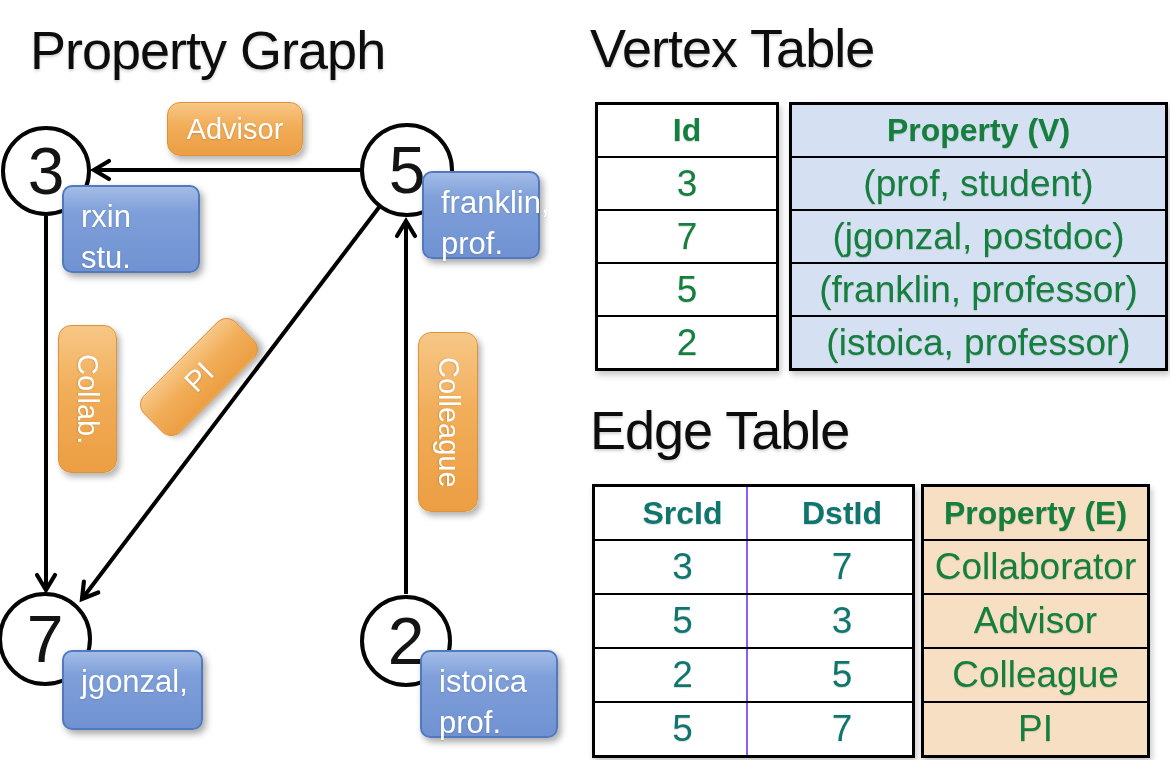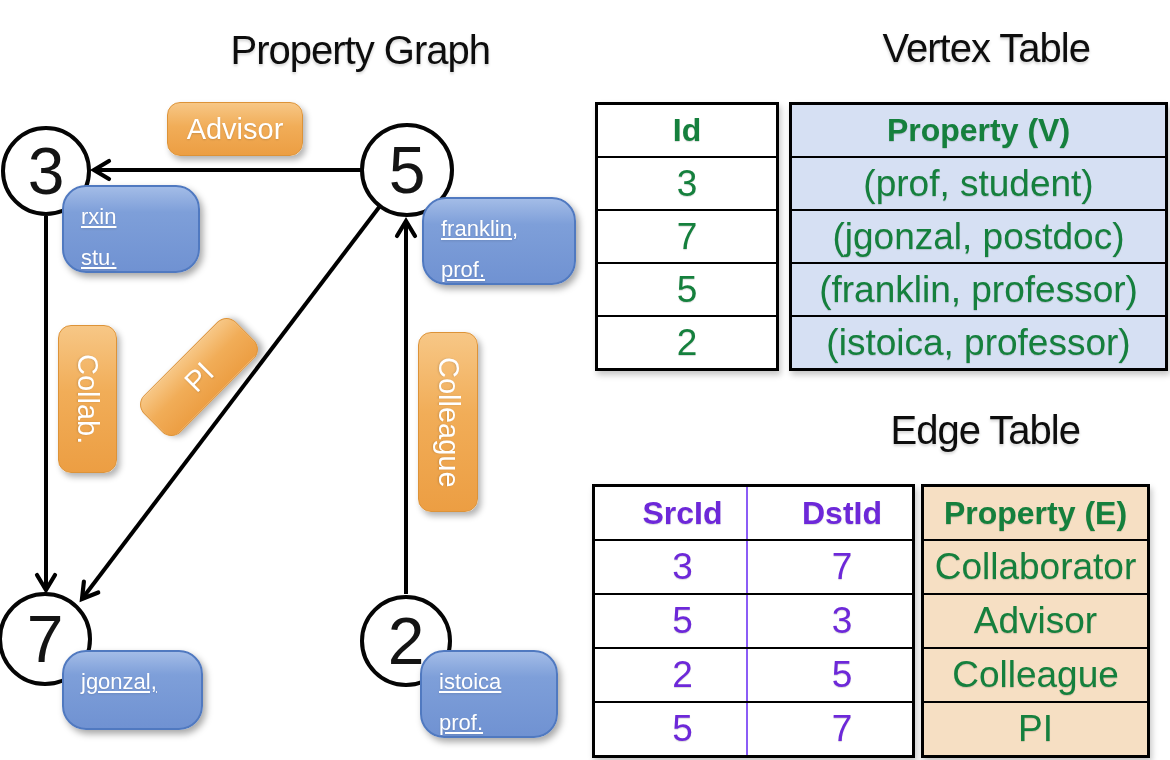--- a/index.html
+++ b/index.html
@@ -1,65 +1,64 @@
 <!DOCTYPE html>
 <html><head>
 <meta charset="utf-8">
 <style>
   html,body { margin:0; padding:0; background:#ffffff; }
   .stage {
     position:relative; width:1170px; height:760px; background:#ffffff;
     font-family:"Liberation Sans", sans-serif; overflow:hidden;
   }
   .title {
-    position:absolute; font-size:40px; line-height:60px; color:#0d0d0d;
-    text-align:right; letter-spacing:-1px; white-space:nowrap;
+    position:absolute; font-size:54px; line-height:60px; color:#0d0d0d;
+    text-align:left; letter-spacing:-1px; white-space:nowrap;
     text-shadow:0 2px 3px rgba(0,0,0,0.18);
   }
   svg.edge-layer { position:absolute; left:0; top:0; }
   .node-num {
     position:absolute; width:80px; height:90px; line-height:90px;
     text-align:center; font-size:66px; color:#141414;
   }
   .edge-label {
     position:absolute; display:flex; align-items:center; justify-content:center;
     color:#ffffff; font-size:29px;
     background:linear-gradient(180deg,#f7c786 0%, #f1ad58 45%, #ec9e43 100%);
     border:1px solid #dd9338; border-radius:13px;
     box-shadow:3px 4px 6px rgba(0,0,0,0.30);
     box-sizing:border-box; text-shadow:0 1px 2px rgba(0,0,0,0.15);
   }
   .vert { writing-mode:vertical-rl; }
   .rot45 { transform:rotate(-45deg); }
   .node-box {
-    position:absolute; color:#ffffff; font-size:22px; line-height:41px;
+    position:absolute; color:#ffffff; font-size:31px; line-height:41px;
     background:linear-gradient(180deg,#a3bce7 0%, #7e9fd9 30%, #7092d2 100%);
-    border:2px solid #5079c0; border-radius:24px; padding:9px 0 0 17px;
+    border:2px solid #5079c0; border-radius:10px; padding:9px 0 0 17px;
     box-sizing:border-box; box-shadow:3px 4px 7px rgba(0,0,0,0.35);
     text-shadow:0 1px 2px rgba(0,0,0,0.12);
-    text-decoration:underline;
   }
   .ttable {
     position:absolute; border:3px solid #000; box-sizing:border-box;
     background:#ffffff; box-shadow:2px 4px 6px rgba(0,0,0,0.22);
   }
   .ttable.vprop { background:#d6e0f3; }
   .ttable.eprop { background:#f6dfc3; }
   .trow {
     height:51px; display:flex; align-items:center; justify-content:center;
     border-top:2px solid #000; font-size:37px; color:#15803d;
     text-shadow:0 1px 1px rgba(0,0,0,0.15);
   }
   .trow.r52 { height:52px; }
   .trow:first-child { border-top:none; }
   .trow.head { font-weight:bold; font-size:32px; }
   .erow { display:grid; grid-template-columns:151px 1fr; border-top:2px solid #000; height:52px; }
   .erow:first-child { border-top:none; }
   .ecell {
-    display:flex; align-items:center; justify-content:center; font-size:37px; color:#6d28d9;
+    display:flex; align-items:center; justify-content:center; font-size:37px; color:#0f766e;
     text-shadow:0 1px 1px rgba(0,0,0,0.15);
     padding-left:24px;
   }
   .ecell + .ecell { border-left:2px solid #8b5cf6; }
   .erow.head .ecell { font-weight:bold; font-size:32px; }
 </style>
 </head>
 <body>
 
 <div class="stage">
@@ -99,21 +98,21 @@
     <span>PI</span>
   </div>
   <div class="edge-label" style="left:418px; top:332px; width:60px; height:180px;">
     <span class="vert">Colleague</span>
   </div>
 
   <div class="node-box" style="left:62px; top:185px; width:138px; height:88px;">
     <div>rxin</div>
     <div>stu.</div>
   </div>
-  <div class="node-box" style="left:422px; top:197px; width:154px; height:88px;">
+  <div class="node-box" style="left:422px; top:171px; width:118px; height:88px;">
     <div>franklin,</div>
     <div>prof.</div>
   </div>
   <div class="node-box" style="left:62px; top:650px; width:141px; height:80px;">
     <div>jgonzal,</div>
   </div>
   <div class="node-box" style="left:420px; top:650px; width:138px; height:88px;">
     <div>istoica</div>
     <div>prof.</div>
   </div>

